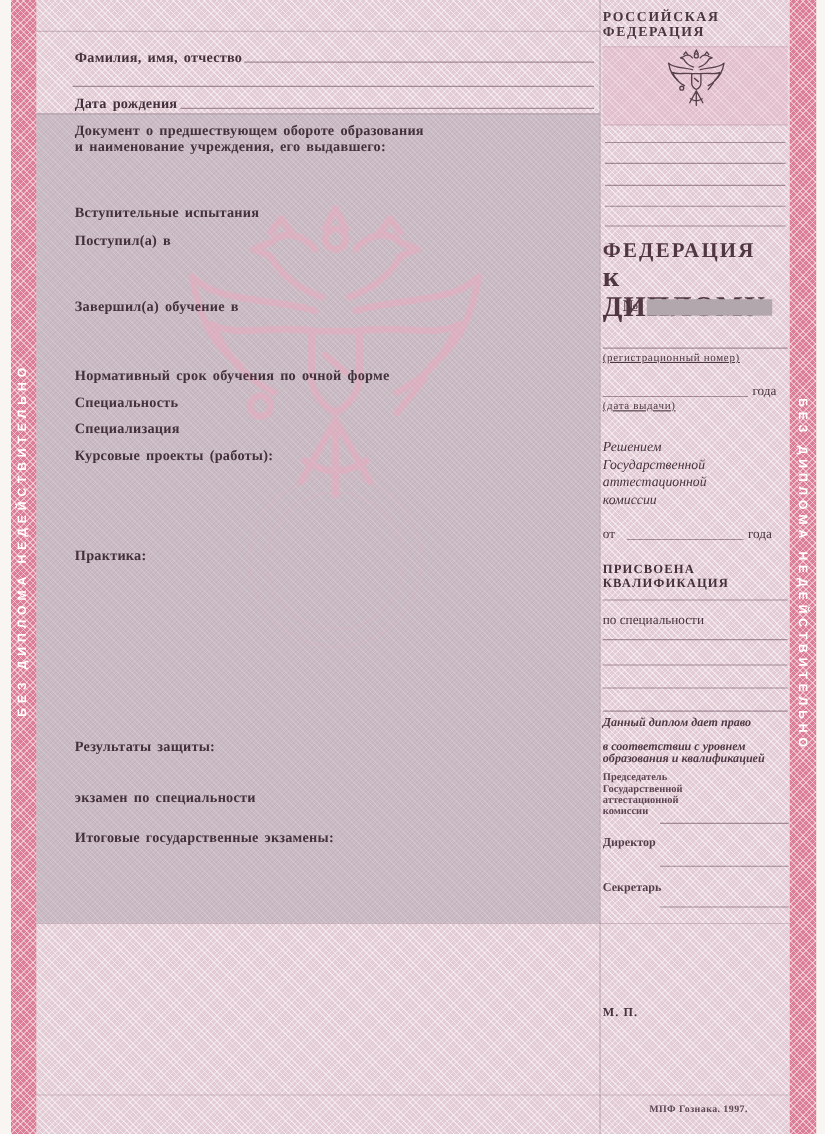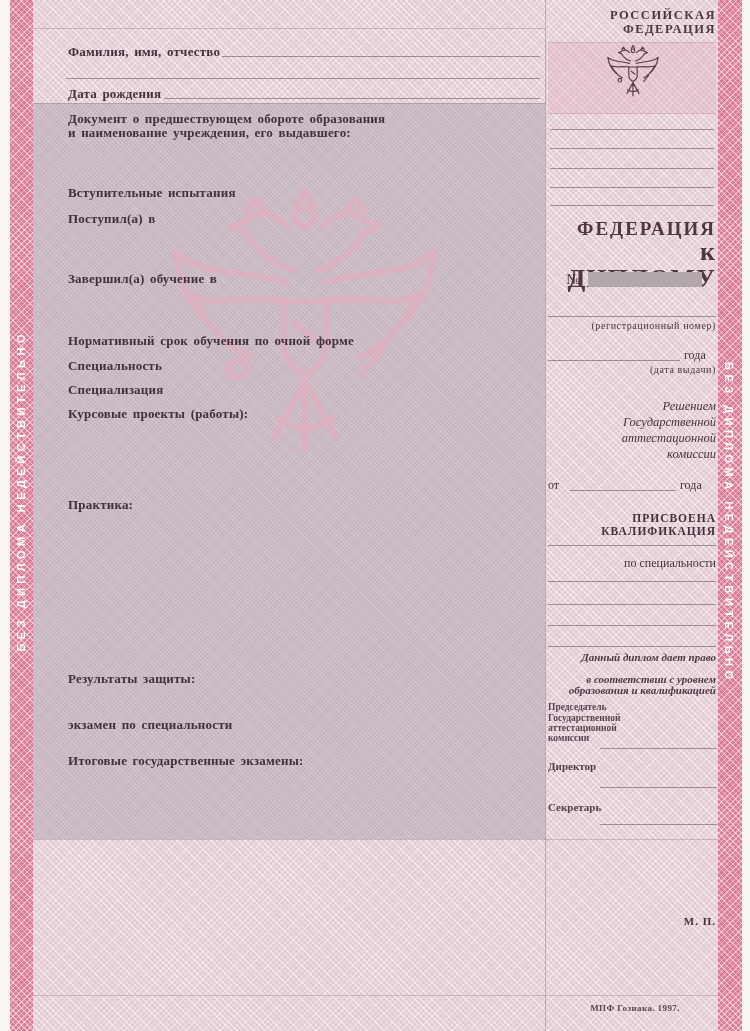--- a/index.html
+++ b/index.html
@@ -28,25 +28,25 @@
   .emblem-bg{position:absolute;left:548px;top:42px;width:168px;height:70px;
          background:rgba(221,163,184,.28);border-top:1px solid rgba(120,85,100,.18);
          border-bottom:1px solid rgba(120,85,100,.18);}
   
   .hline{position:absolute;height:0;border-top:1px solid rgba(104,74,88,.55);}
   .hline.faint{border-top:1px solid rgba(104,74,88,.25);}
   .vline{position:absolute;width:0;border-left:1px solid rgba(104,74,88,.32);}
   
   .lbl{position:absolute;font:600 13px/15px "Liberation Serif",serif;color:#43303a;
        letter-spacing:.2px;word-spacing:2px;white-space:nowrap;}
-  .rc{position:absolute;left:548px;width:168px;text-align:right;color:#46323c;}
+  .rc{position:absolute;left:548px;width:168px;text-align:left;color:#46323c;}
   .country{font:700 12.5px/14px "Liberation Serif",serif;letter-spacing:1.5px;color:#4a363f;}
   .title1{font:600 19px/20px "Liberation Serif",serif;letter-spacing:2px;color:#503641;}
   .title2{font:600 26px/27px "Liberation Serif",serif;letter-spacing:1px;color:#503641;}
-  .cap{font:400 10px/12px "Liberation Serif",serif;letter-spacing:.6px;color:#4a363f;}
+  .cap{font:400 10px/12px "Liberation Serif",serif;letter-spacing:.6px;color:#4a363f;text-decoration:underline;}
   .small{font:400 12px/14px "Liberation Serif",serif;color:#46323c;}
   .decision{font:italic 400 12.5px/16px "Liberation Serif",serif;color:#46323c;}
   .qual{font:600 11.5px/13px "Liberation Serif",serif;letter-spacing:1px;color:#44303a;}
   .rights{font:italic 600 11px/11.5px "Liberation Serif",serif;color:#4d3742;}
   .sig{position:absolute;left:548px;font:600 9.5px/10.5px "Liberation Serif",serif;color:#5b4350;}
   .sig2{position:absolute;left:548px;font:600 11px/13px "Liberation Serif",serif;color:#533d48;}
   .numbox{position:absolute;left:588px;top:272px;width:114px;height:15px;background:#b2a7ad;}
   .imprint{position:absolute;left:560px;top:1003px;width:150px;text-align:center;
        font:600 9px/11px "Liberation Serif",serif;color:#5c4752;letter-spacing:.4px;}
   .continued{position:absolute;left:68px;top:1001px;

